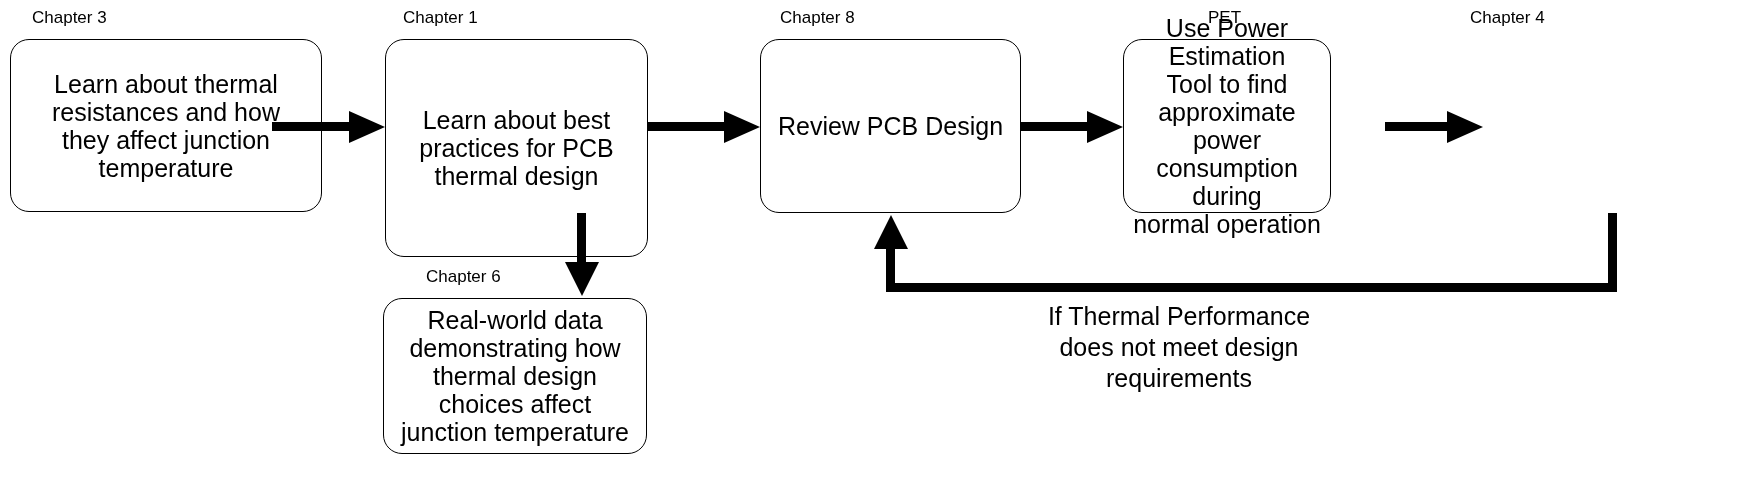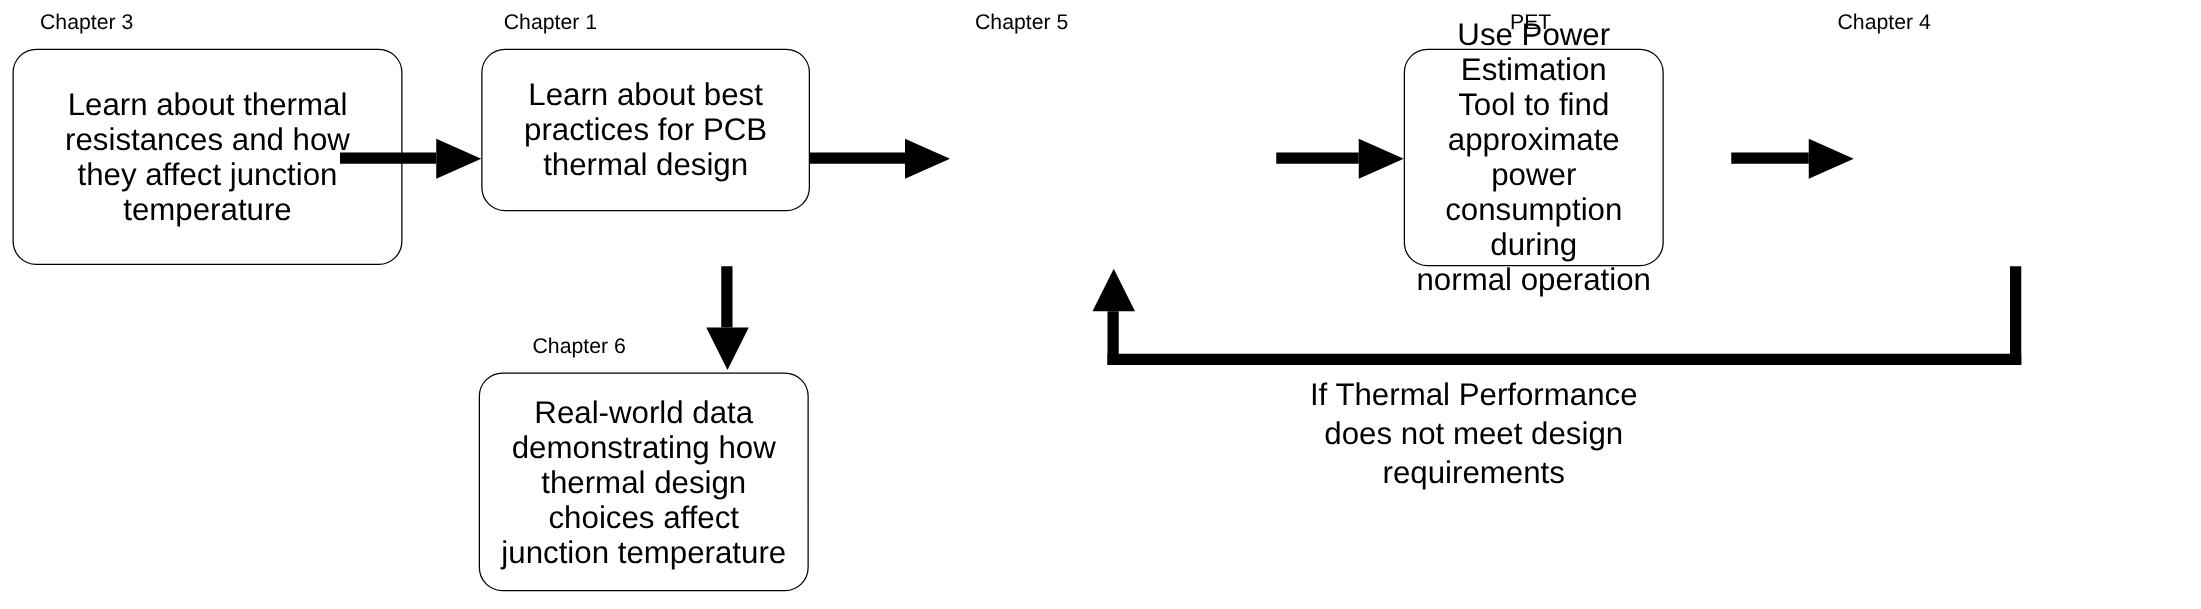--- a/index.html
+++ b/index.html
@@ -30,25 +30,25 @@
     padding: 2px 4px;
   }
   .node-text {
     font-size: 25px;
     line-height: 28px;
     text-align: center;
     white-space: pre-line;
   }
 
   .n-ch3 { left: 10px;   top: 39px;  width: 312px; height: 173px; }
-  .n-ch4 { left: 385px;  top: 39px;  width: 263px; height: 130px; }
+  .n-ch4 { left: 385px;  top: 39px;  width: 263px; height: 218px; }
   .n-ch5 { left: 760px;  top: 39px;  width: 261px; height: 174px; }
   .n-pet { left: 1123px; top: 39px;  width: 208px; height: 174px; }
   .n-ch7 { left: 1483px; top: 39px;  width: 262px; height: 174px; }
-  .n-ch6 { left: 383px;  top: 298px; width: 264px; height: 175px; }
+  .n-ch6 { left: 383px;  top: 298px; width: 264px; height: 156px; }
 
   
   .node-label {
     position: absolute;
     font-size: 17px;
     line-height: 27px;
     white-space: nowrap;
   }
   .l-ch3 { left: 32px;   top: 4px; }
   .l-ch4 { left: 403px;  top: 4px; }
@@ -134,35 +134,38 @@
     white-space: pre-line;
   }
 </style>
 </head>
 <body>
 
 <div class="canvas">
 
   <div class="node-label l-ch3">Chapter 3</div>
   <div class="node-label l-ch4">Chapter 1</div>
-  <div class="node-label l-ch5">Chapter 5</div>
+  <div class="node-label l-ch5">Chapter 8</div>
   <div class="node-label l-pet">PET</div>
   <div class="node-label l-ch7">Chapter 4</div>
   <div class="node-label l-ch6">Chapter 6</div>
 
   <div class="node n-ch3">
     <div class="node-text">Learn about thermal
 resistances and how
 they affect junction
 temperature</div>
   </div>
   <div class="node n-ch4">
     <div class="node-text">Learn about best
 practices for PCB
 thermal design</div>
+  </div>
+  <div class="node n-ch5">
+    <div class="node-text">Review PCB Design</div>
   </div>
   <div class="node n-pet">
     <div class="node-text">Use Power Estimation
 Tool to find
 approximate power
 consumption during
 normal operation</div>
   </div>
   <div class="node n-ch6">
     <div class="node-text">Real-world data

